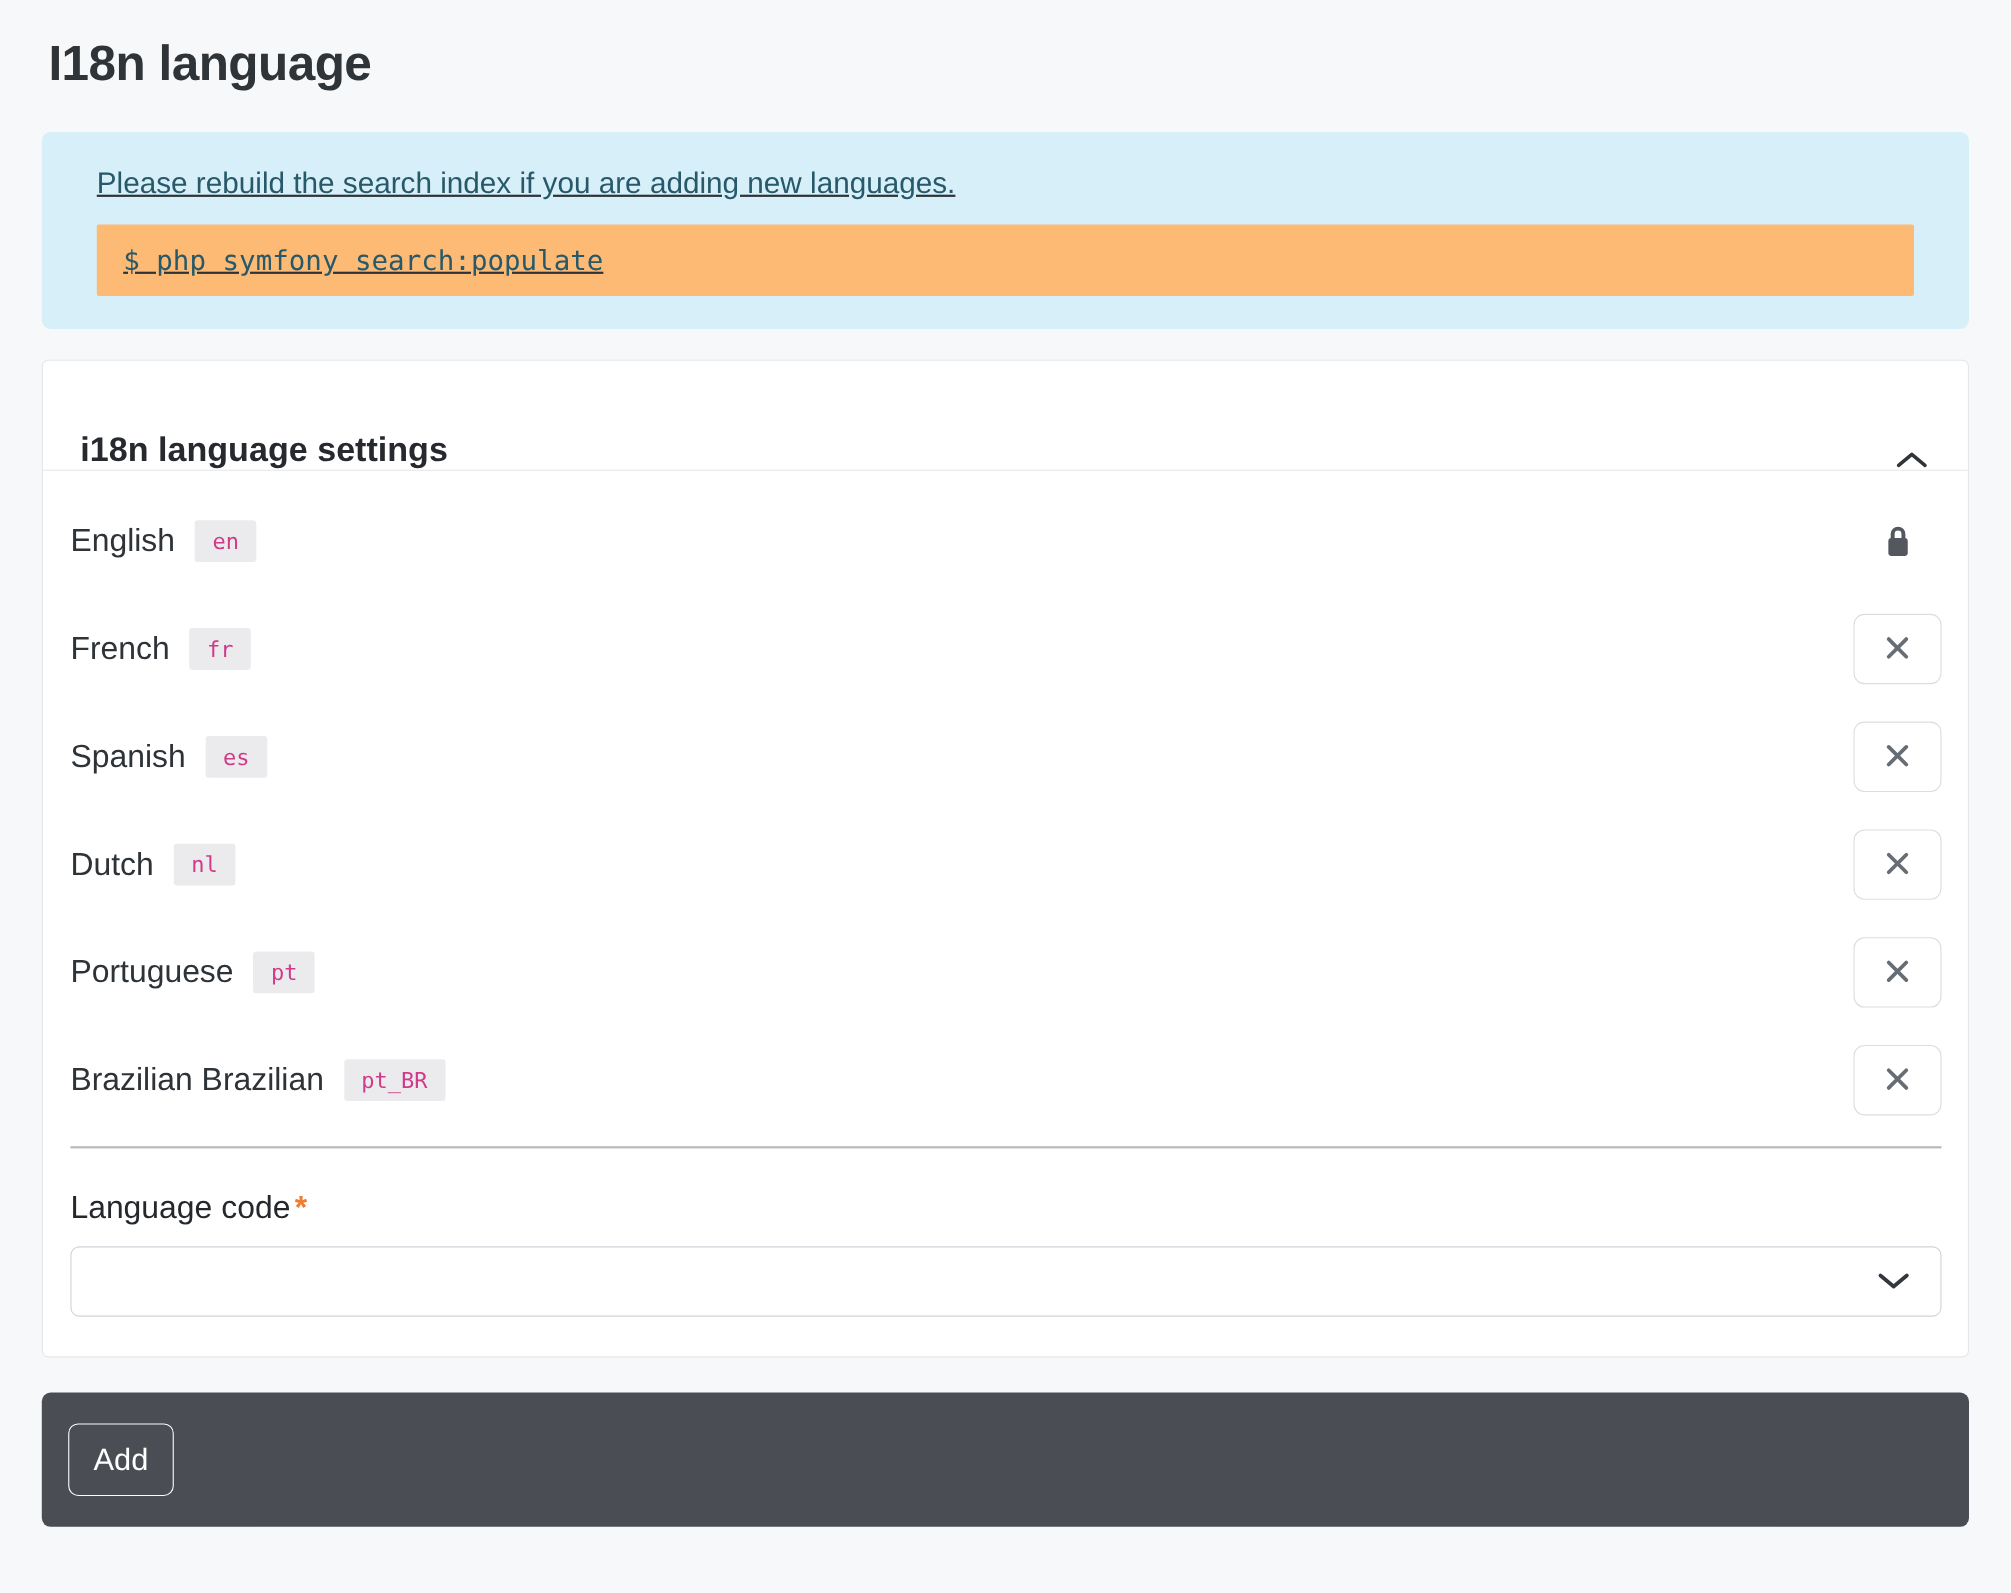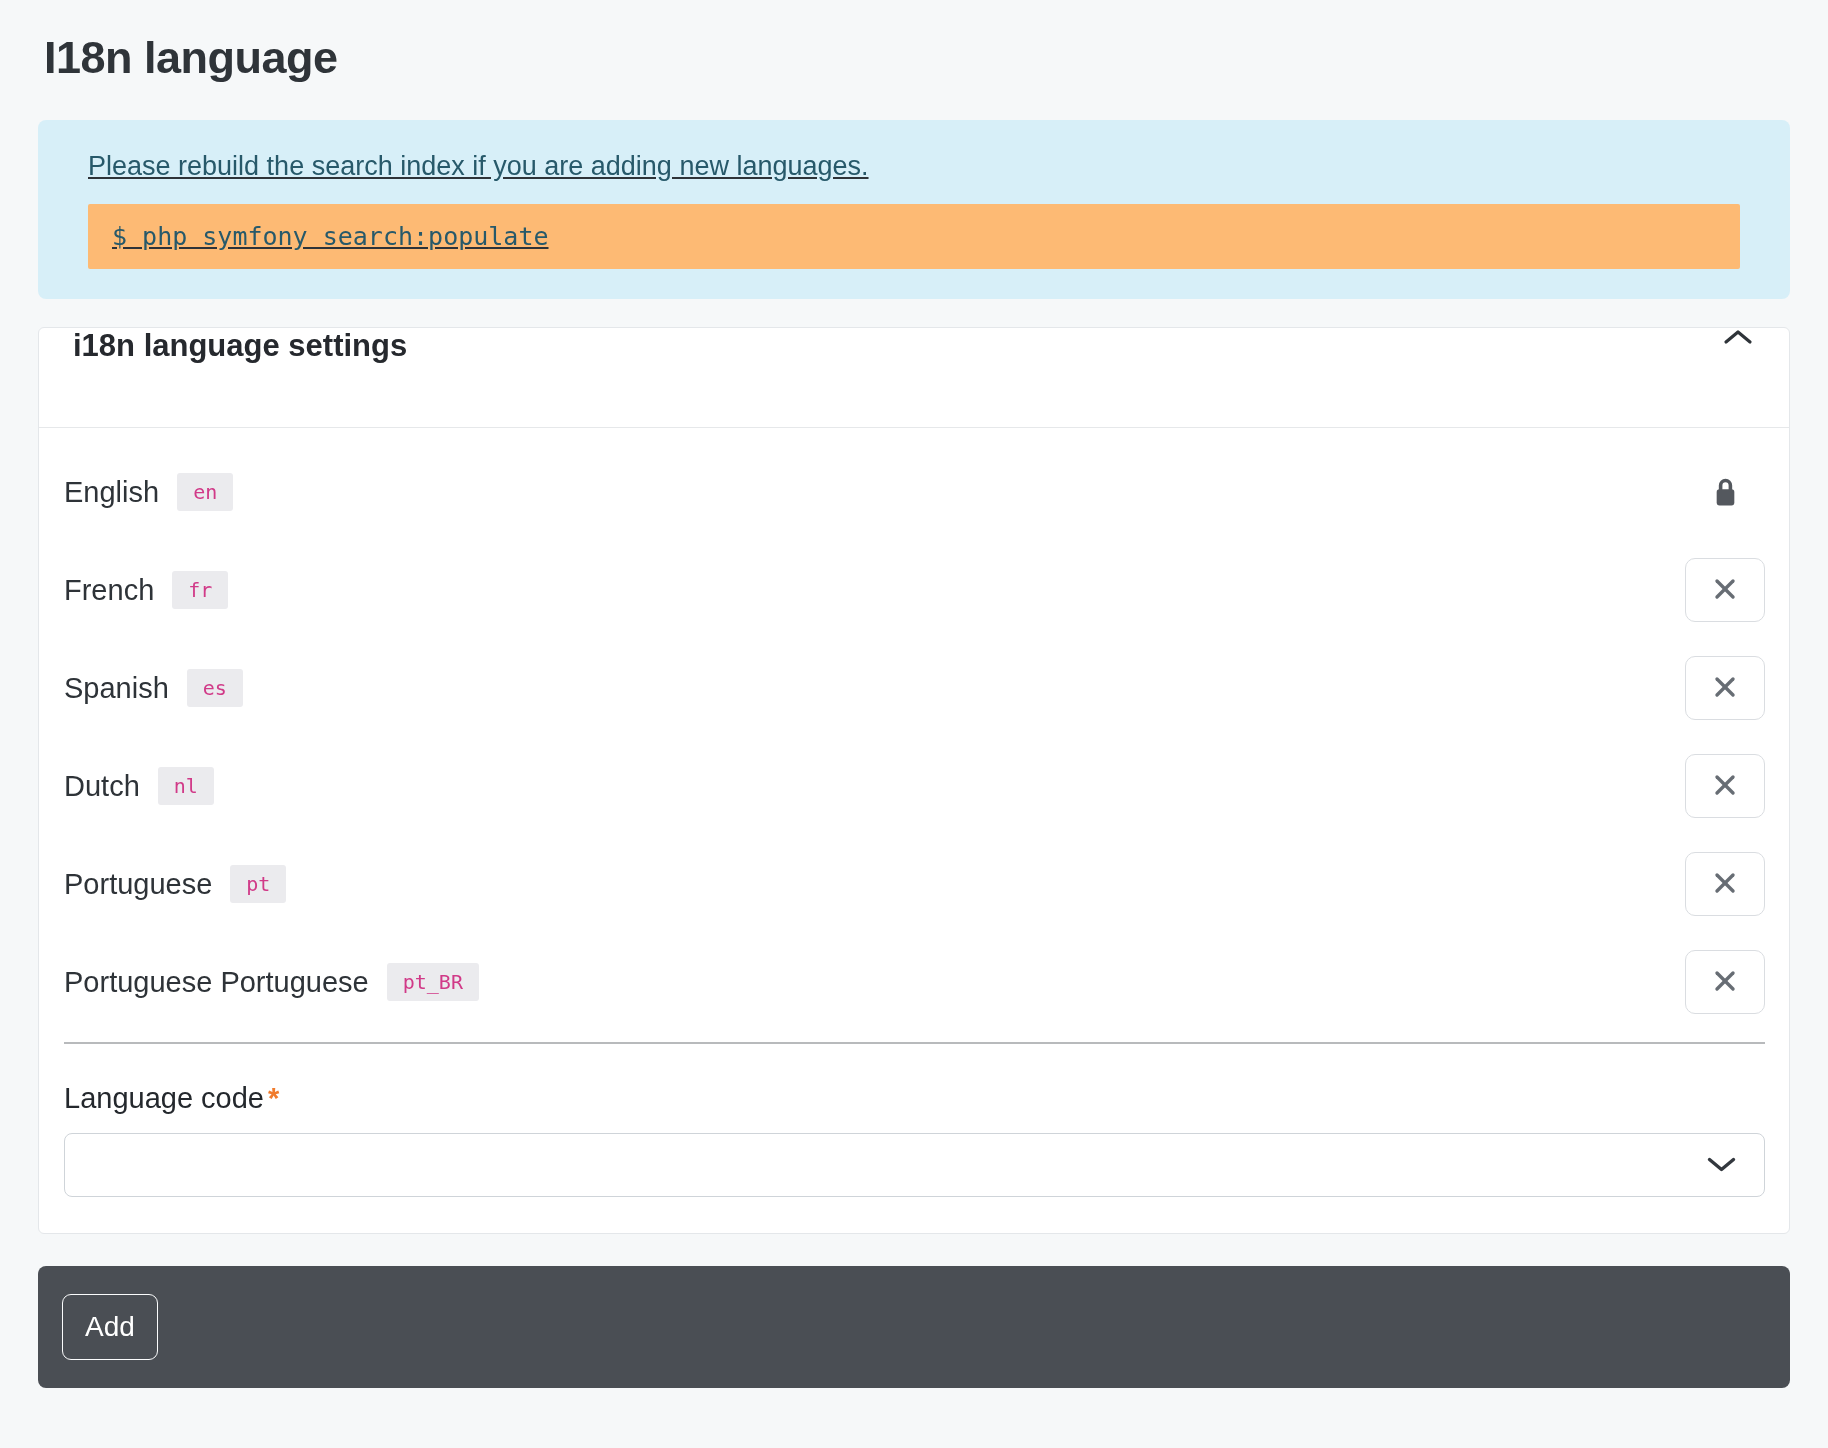--- a/index.html
+++ b/index.html
@@ -51,21 +51,21 @@
 
   
   .card {
     margin-top: 28px;
     background: #ffffff;
     border: 1px solid #e4e7ea;
     border-radius: 6px;
   }
   .card-header {
     display: flex;
-    align-items: flex-start;
+    align-items: flex-end;
     justify-content: space-between;
     height: 100px;
     padding: 0 36px 0 34px;
     border-bottom: 1px solid #e6e8ea;
     cursor: pointer;
   }
   .card-header h2 {
     margin: 0;
     font-size: 31px;
     font-weight: 600;
@@ -274,21 +274,21 @@
                   <line x1="5" y1="5" x2="21" y2="21" stroke="#676d74" stroke-width="3.4" stroke-linecap="round"></line>
                   <line x1="21" y1="5" x2="5" y2="21" stroke="#676d74" stroke-width="3.4" stroke-linecap="round"></line>
                 </svg>
               </span>
             </button>
           </div>
         </div>
 
         <div class="lang-row">
           <div class="lang-info">
-            <span class="lang-name">Portuguese Portuguese</span>
+            <span class="lang-name">Brazilian Brazilian</span>
             <code class="lang-code">pt_BR</code>
           </div>
           <div class="row-action">
 
             <button class="remove-btn">
               <span>
                 <svg width="26" height="26" viewBox="0 0 26 26" fill="none">
                   <line x1="5" y1="5" x2="21" y2="21" stroke="#676d74" stroke-width="3.4" stroke-linecap="round"></line>
                   <line x1="21" y1="5" x2="5" y2="21" stroke="#676d74" stroke-width="3.4" stroke-linecap="round"></line>
                 </svg>

